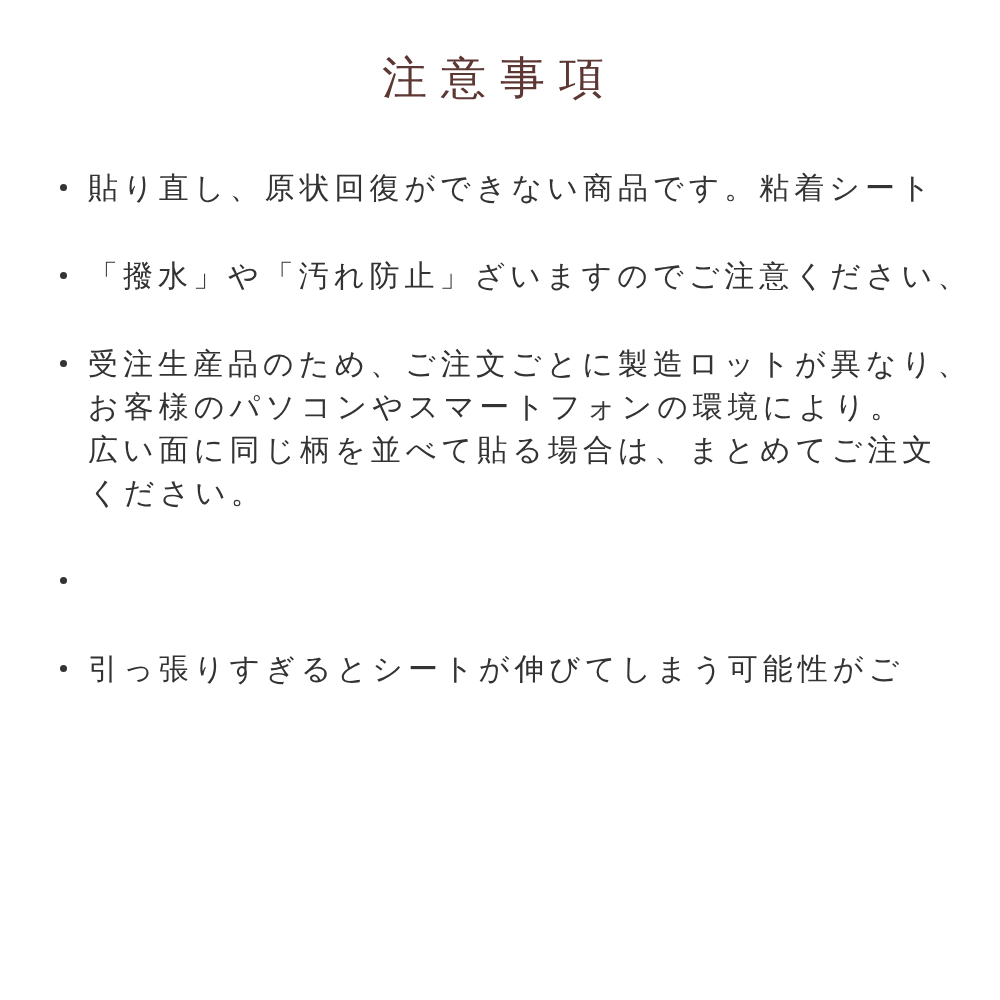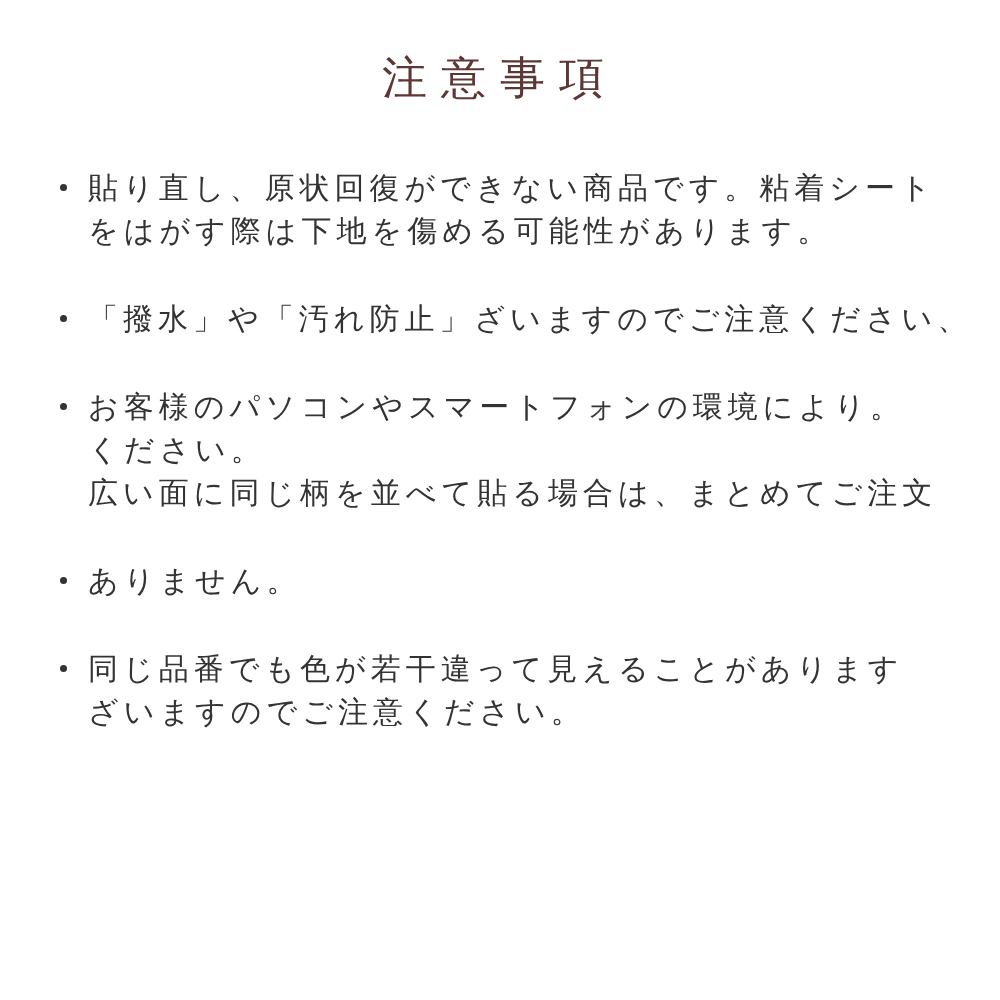--- a/index.html
+++ b/index.html
@@ -70,49 +70,47 @@
 <body>
 
 <div class="page">
   <h1 class="page-title">注意事項</h1>
 
   <div class="notes">
   <div class="note-item">
     <span class="bullet"></span>
     <div class="note-text">
           <span class="line">貼り直し、原状回復ができない商品です。粘着シート</span>
-          <span class="line">をはがす際は下地を傷める可能性があります。</span>
         </div>
   </div>
 
   <div class="note-item">
     <span class="bullet"></span>
     <div class="note-text">
           <span class="line">「撥水」や「汚れ防止」ざいますのでご注意ください、</span>
         </div>
   </div>
 
 
   <div class="note-item">
     <span class="bullet"></span>
     <div class="note-text">
+          <span class="line">受注生産品のため、ご注文ごとに製造ロットが異なり、</span>
           <span class="line">お客様のパソコンやスマートフォンの環境により。</span>
+          <span class="line">広い面に同じ柄を並べて貼る場合は、まとめてご注文</span>
           <span class="line">ください。</span>
-          <span class="line">広い面に同じ柄を並べて貼る場合は、まとめてご注文</span>
         </div>
   </div>
 
   <div class="note-item">
     <span class="bullet"></span>
     <div class="note-text">
-          <span class="line">ありません。</span>
         </div>
   </div>
 
   <div class="note-item">
     <span class="bullet"></span>
     <div class="note-text">
-          <span class="line">同じ品番でも色が若干違って見えることがあります</span>
-          <span class="line">ざいますのでご注意ください。</span>
+          <span class="line">引っ張りすぎるとシートが伸びてしまう可能性がご</span>
         </div>
   </div>
 </div>
 </div>
 
 </body></html>

